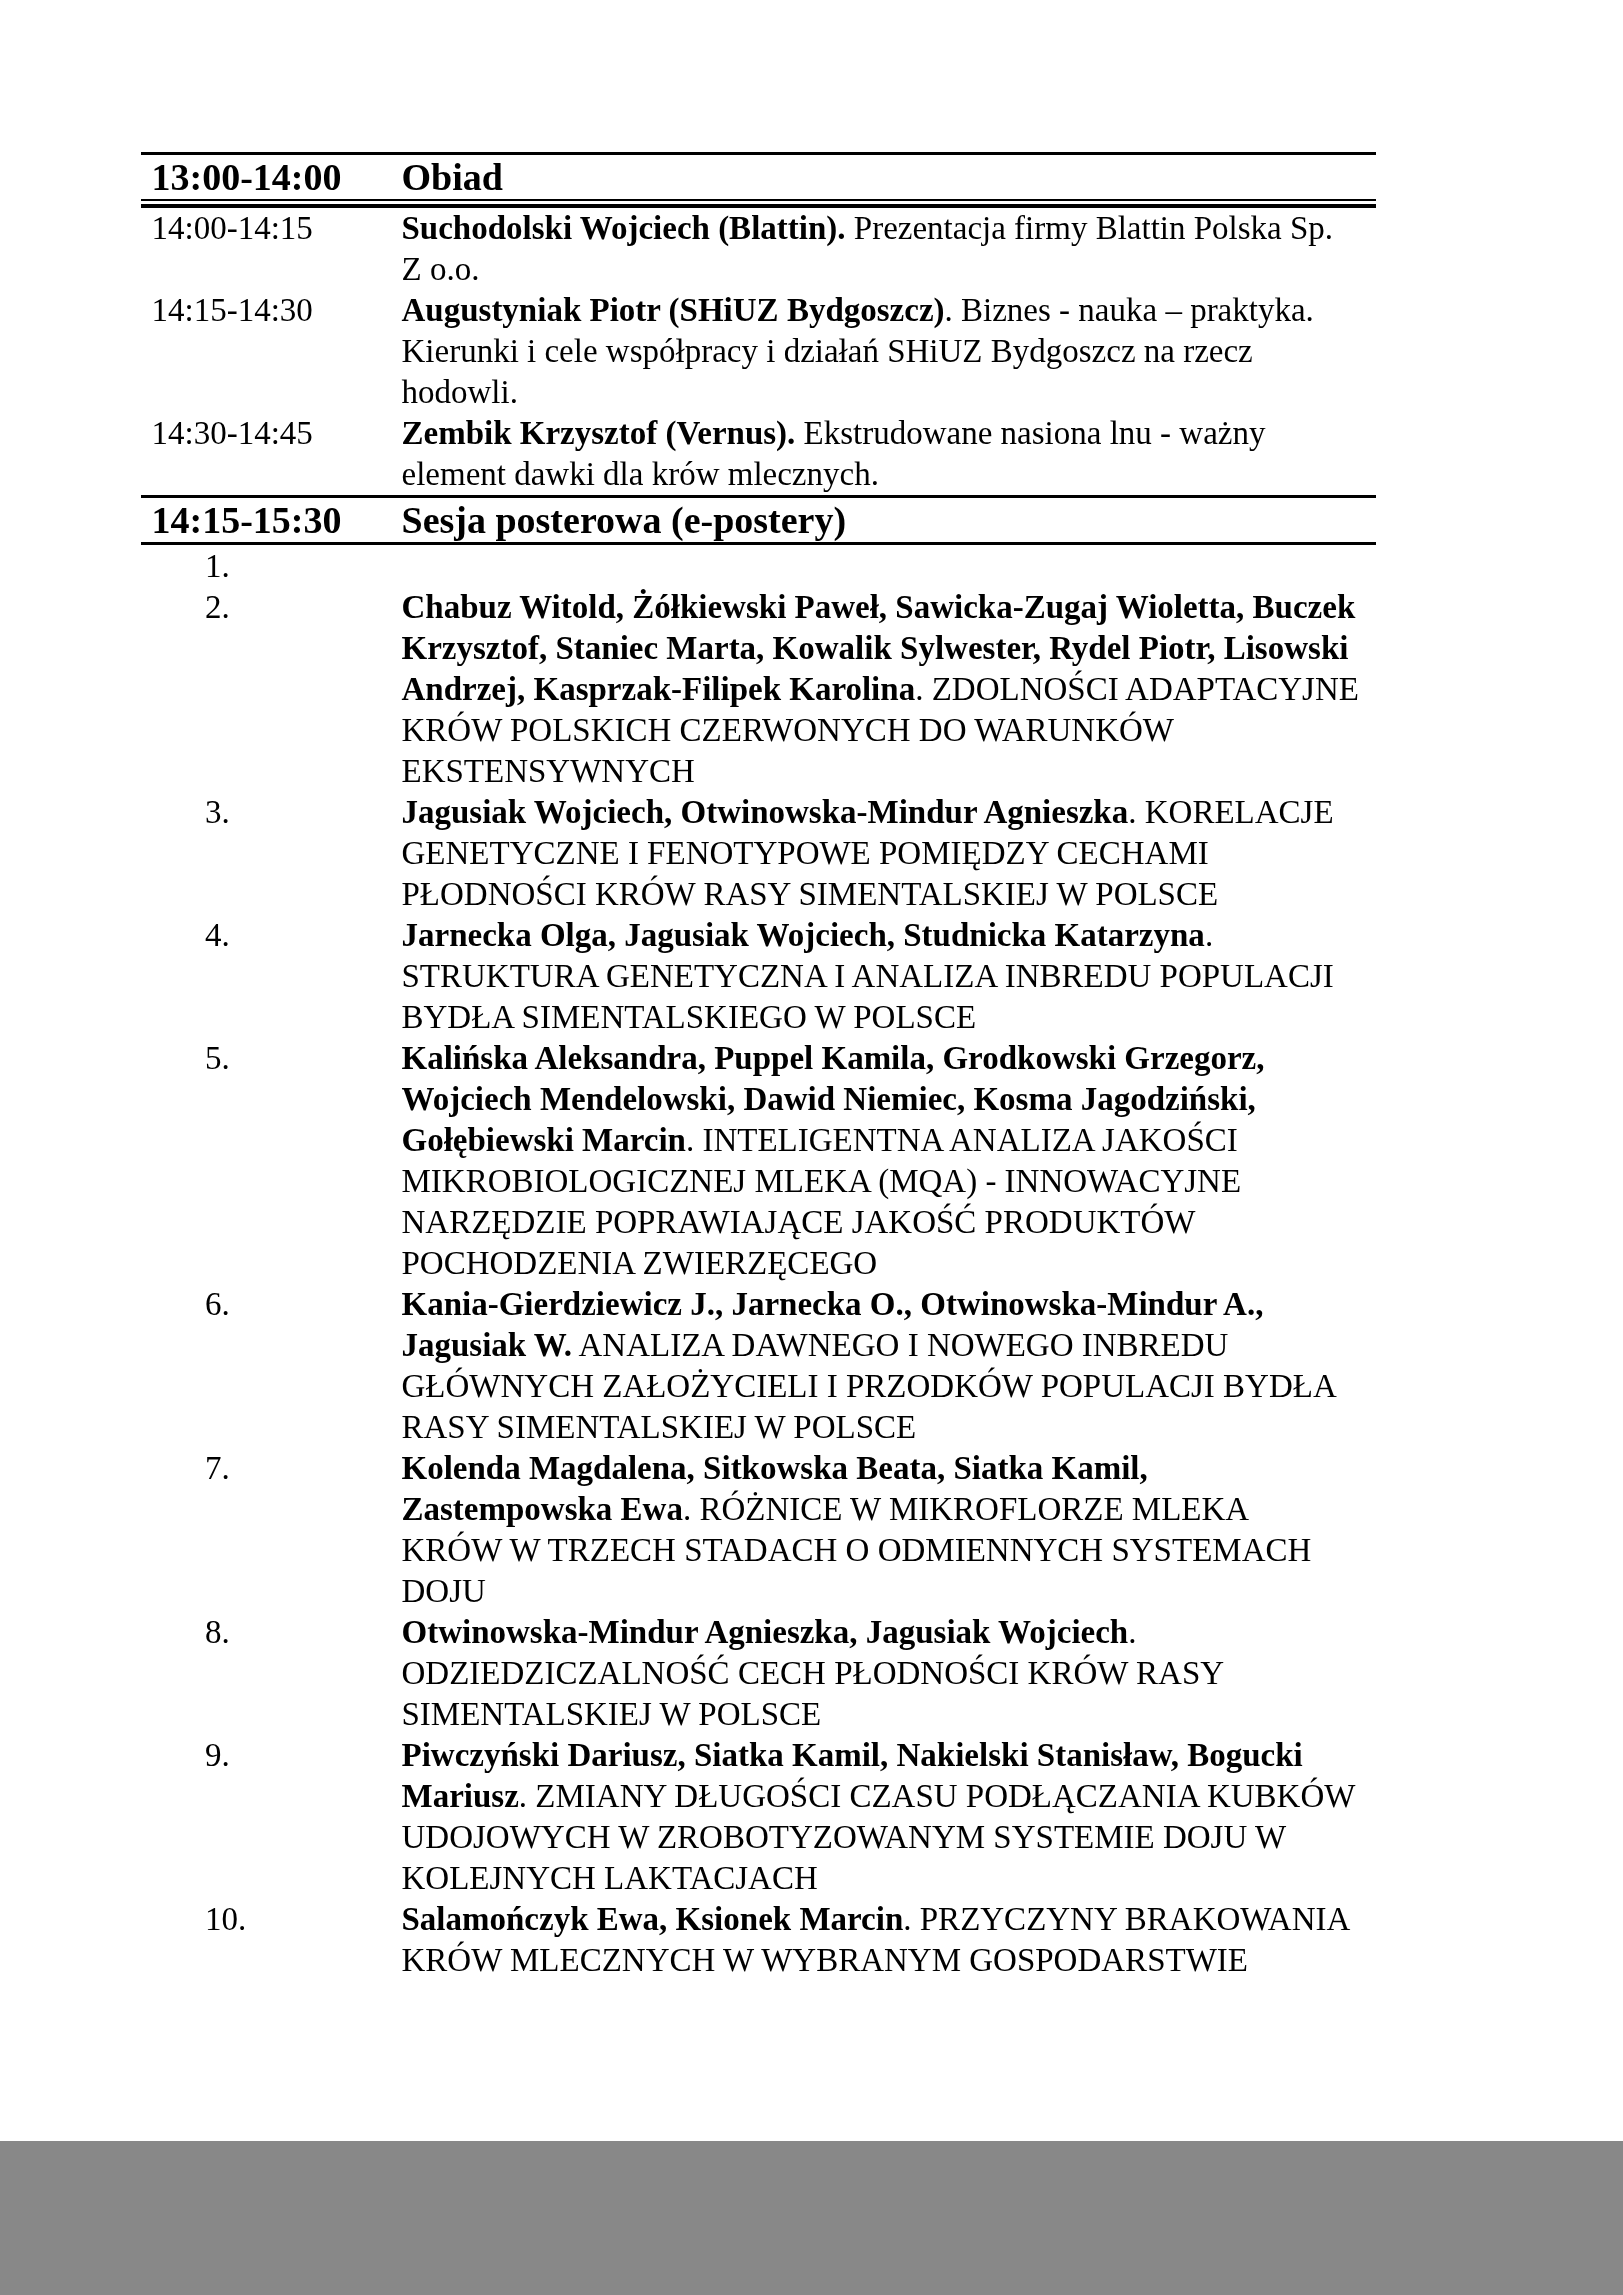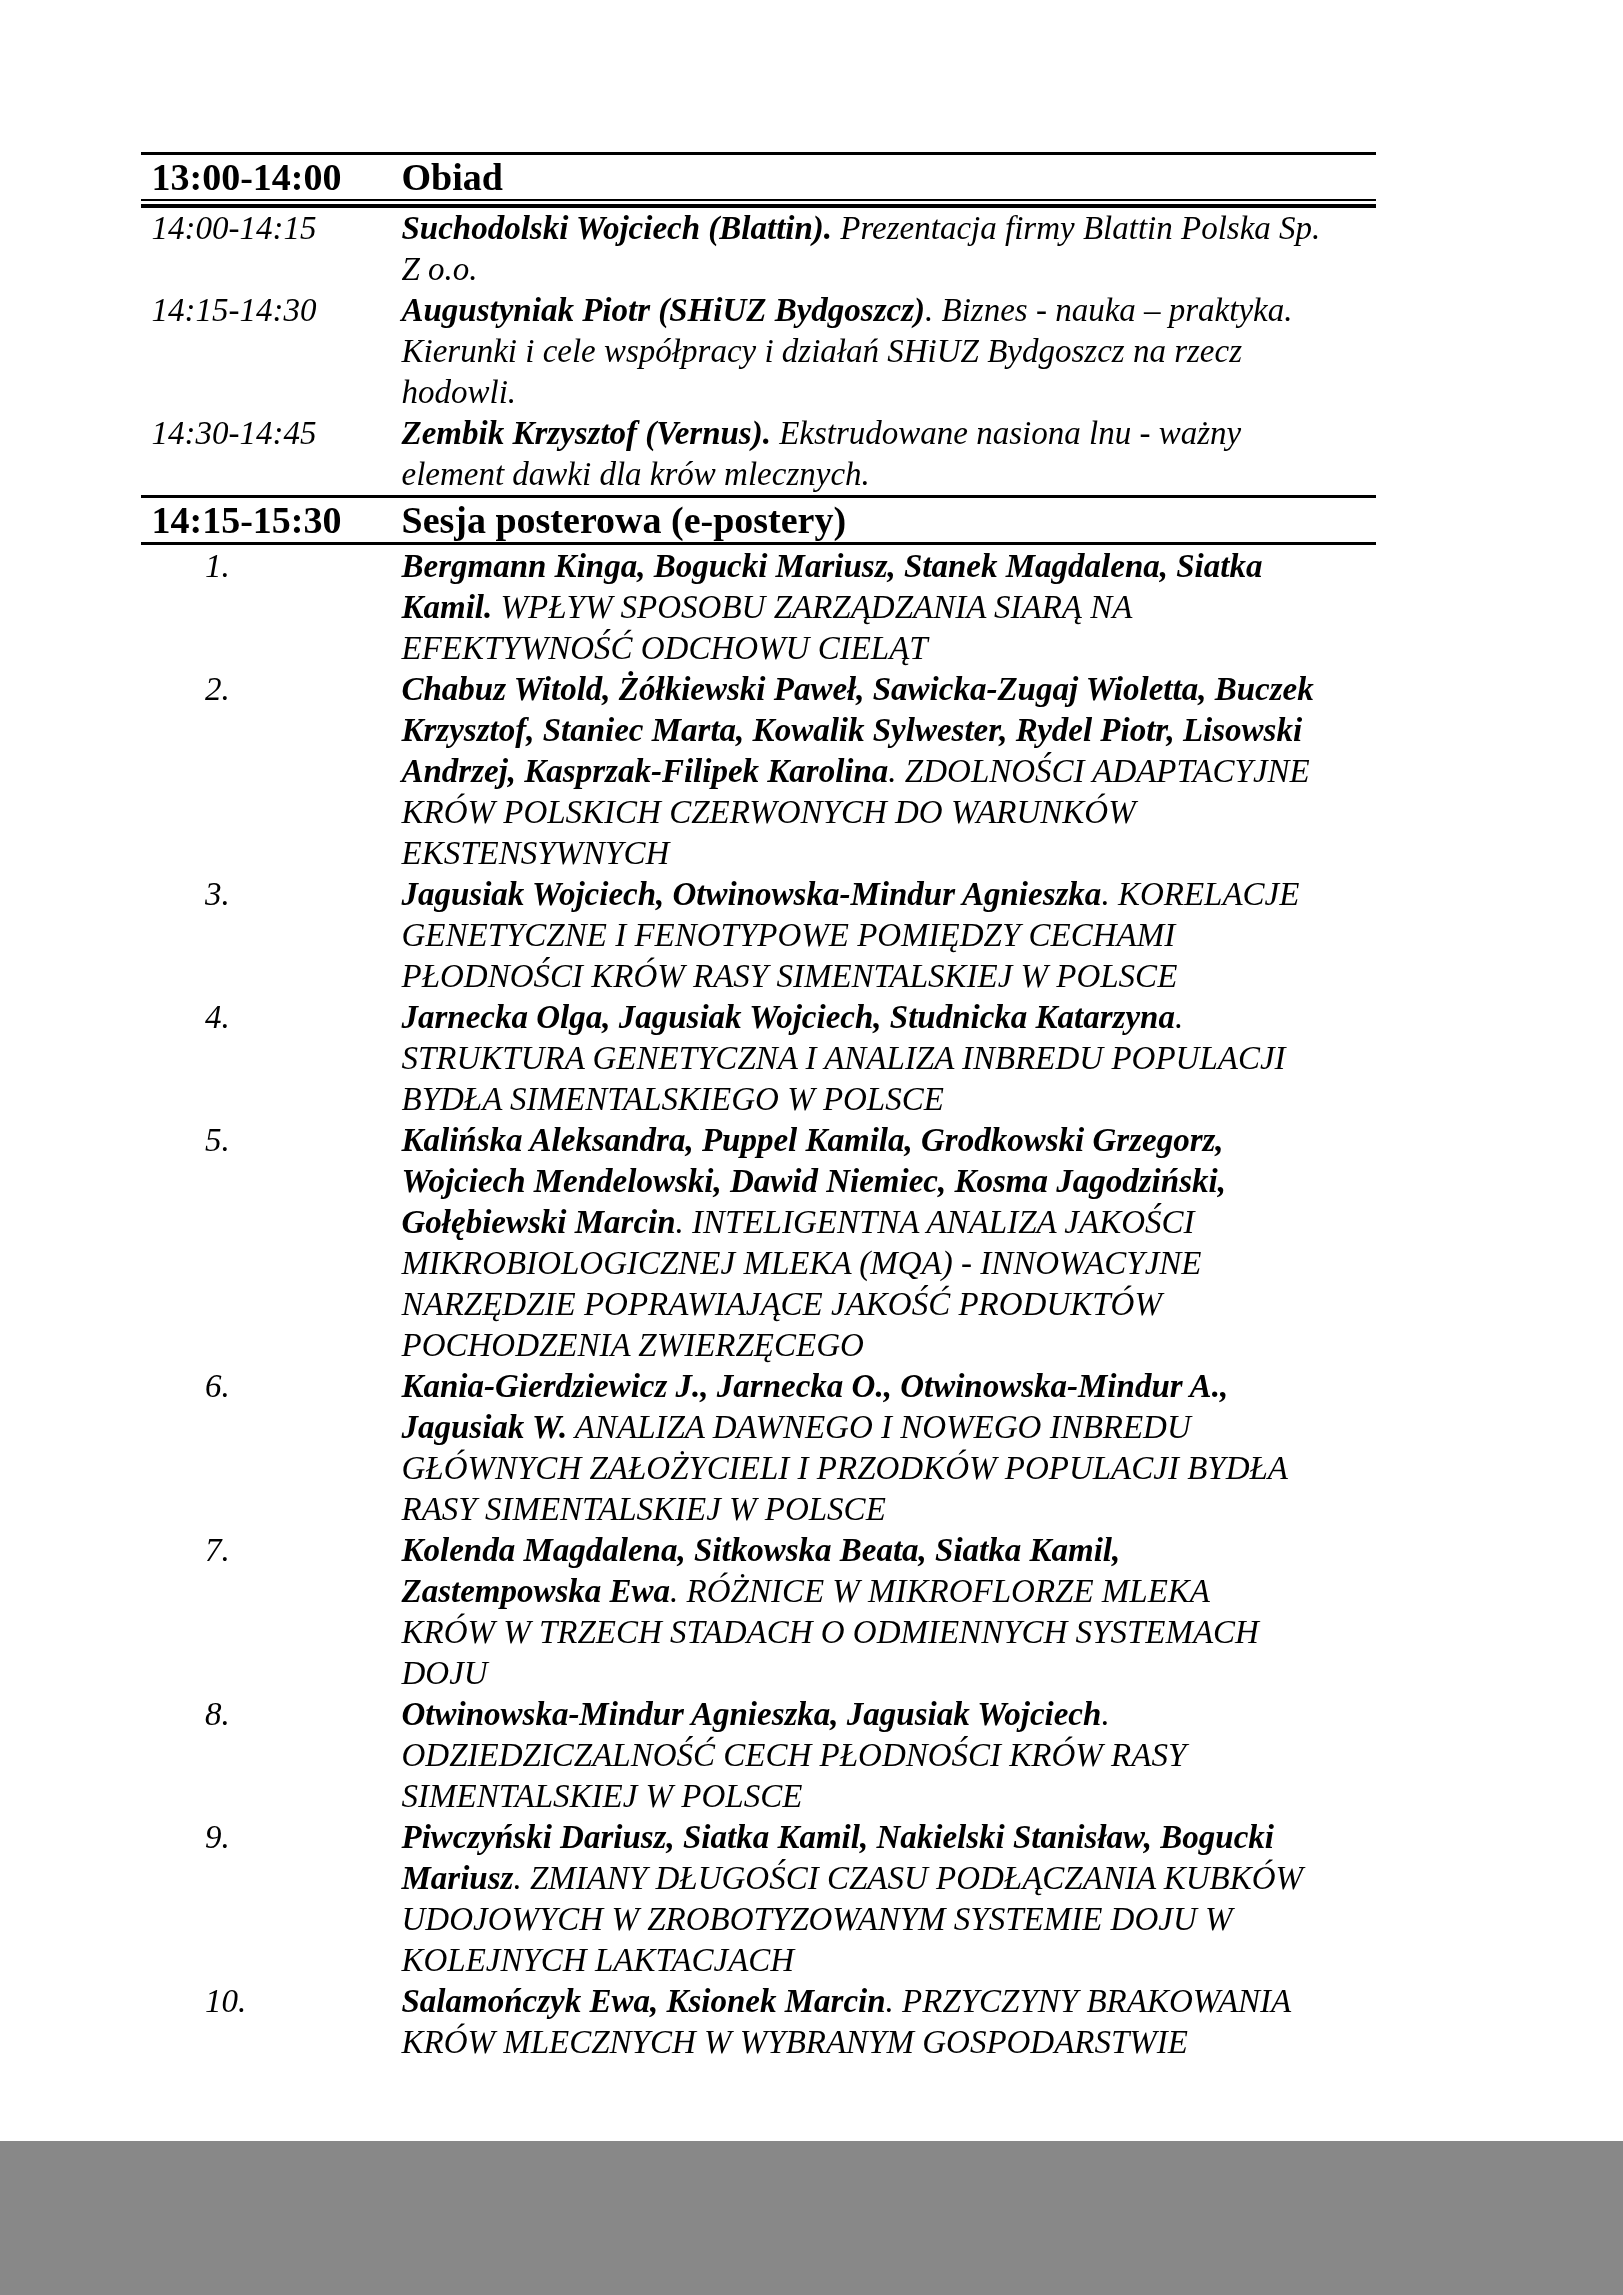--- a/index.html
+++ b/index.html
@@ -31,21 +31,21 @@
   }
   .c1.num { padding-left: 64px; }
   .c2 {
     flex: 1 1 auto;
     box-sizing: border-box;
     padding-left: 10.5px;
     padding-right: 11.8px;
     white-space: pre-line;
   }
   .hdr { font-weight: bold; font-size: 38px; line-height: 44px; }
-  .body-row { font-size: 33px; line-height: 41px; font-style: italic; }
+  .body-row { font-size: 33px; line-height: 41px; }
   .items { padding-top: 1.3px; }
   .b { font-weight: bold; }
   .pageno {
     position: absolute;
     left: 17px;
     top: 2214px;
     width: 1623px;
     text-align: center;
     font-size: 33px;
     line-height: 41px;
@@ -94,23 +94,20 @@
       <div class="c1">14:15-15:30</div>
       <div class="c2">Sesja posterowa (e-postery)</div>
     </div>
 
     <div class="hline"></div>
 
     <div class="items">
 
       <div class="row body-row">
         <div class="c1 num">1.</div>
-        <div class="c2"><span class="b">Bergmann Kinga, Bogucki Mariusz, Stanek Magdalena, Siatka
-Kamil.</span><span> WPŁYW SPOSOBU ZARZĄDZANIA SIARĄ NA
-EFEKTYWNOŚĆ ODCHOWU CIELĄT</span></div>
       </div>
 
       <div class="row body-row">
         <div class="c1 num">2.</div>
         <div class="c2"><span class="b">Chabuz Witold, Żółkiewski Paweł, Sawicka-Zugaj Wioletta, Buczek
 Krzysztof, Staniec Marta, Kowalik Sylwester, Rydel Piotr, Lisowski
 Andrzej, Kasprzak-Filipek Karolina</span><span>. ZDOLNOŚCI ADAPTACYJNE
 KRÓW POLSKICH CZERWONYCH DO WARUNKÓW
 EKSTENSYWNYCH</span></div>
       </div>

